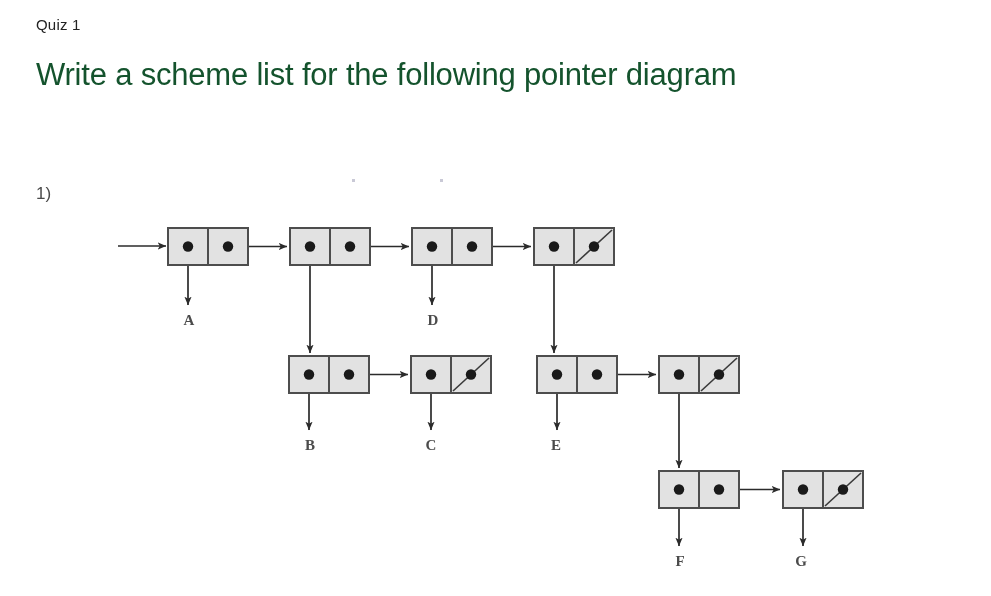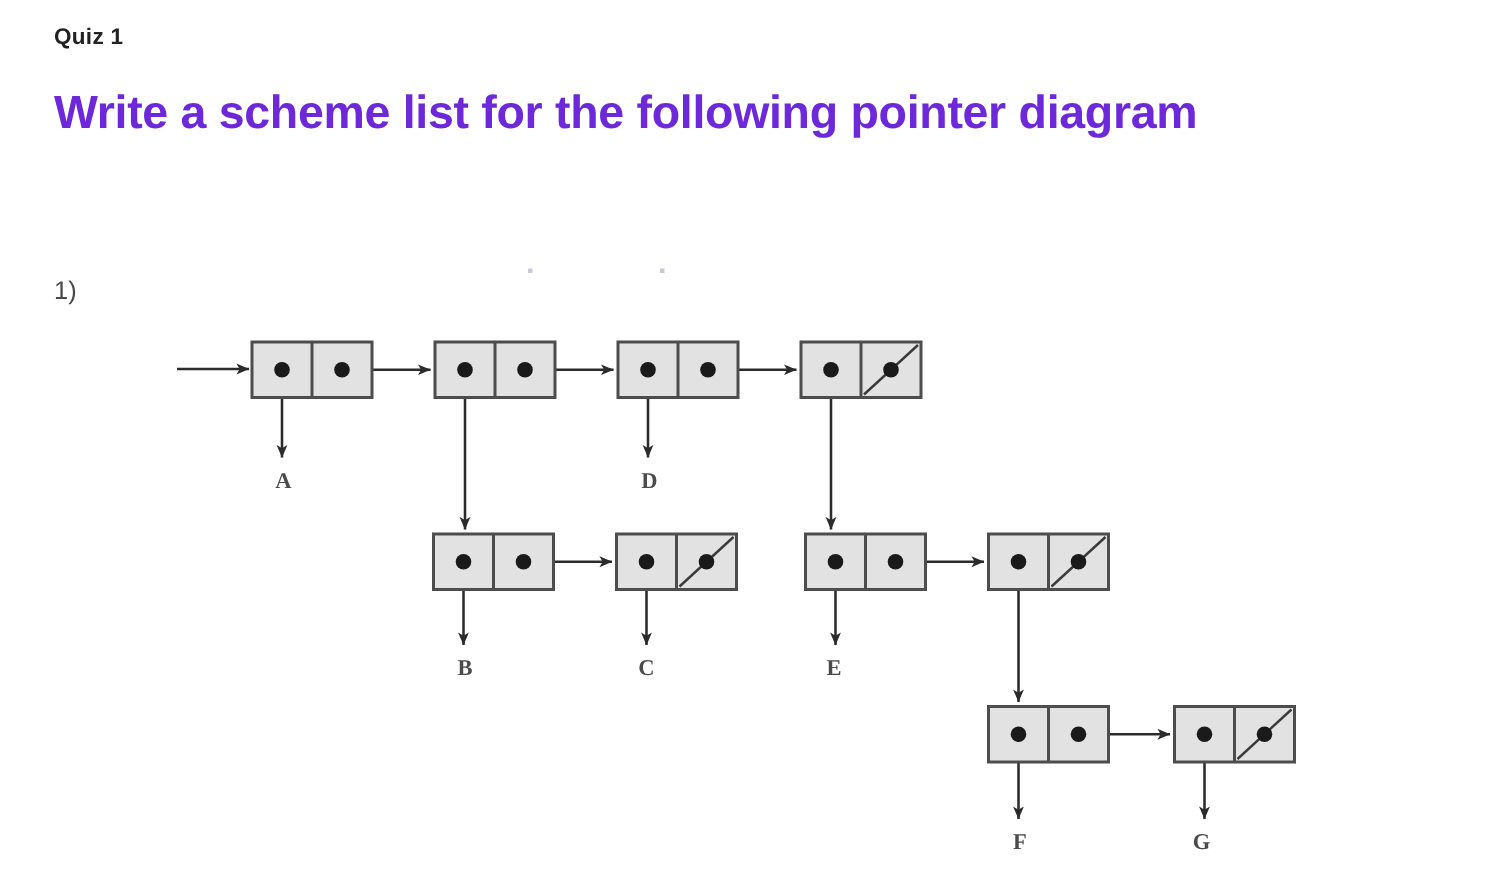--- a/index.html
+++ b/index.html
@@ -12,31 +12,31 @@
     height: 596px;
     position: relative;
     overflow: hidden;
     font-family: "Liberation Sans", sans-serif;
   }
   #quiz-label {
     position: absolute;
     left: 36px;
     top: 16px;
     font-size: 15px;
-    font-weight: bold;
+    font-weight: normal;
     color: #222222;
     letter-spacing: 0.2px;
   }
   #page-title {
     position: absolute;
     left: 36px;
     top: 57px;
     font-size: 31px;
-    font-weight: 700;
-    color: #6d28d9;
+    font-weight: 400;
+    color: #14532d;
     letter-spacing: -0.2px;
     white-space: nowrap;
   }
   #item-number {
     position: absolute;
     left: 36px;
     top: 184px;
     font-size: 17px;
     color: #4a4a4a;
   }

